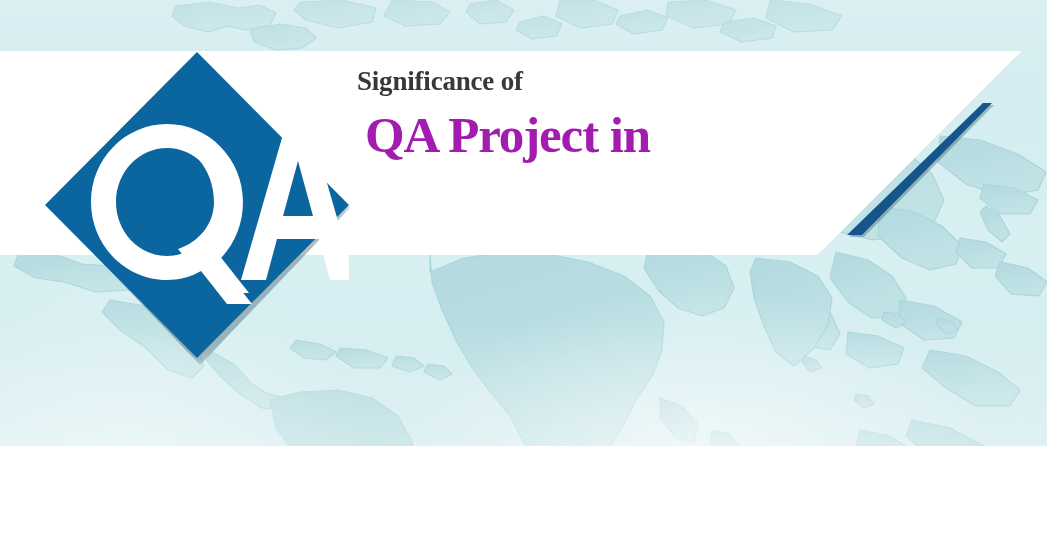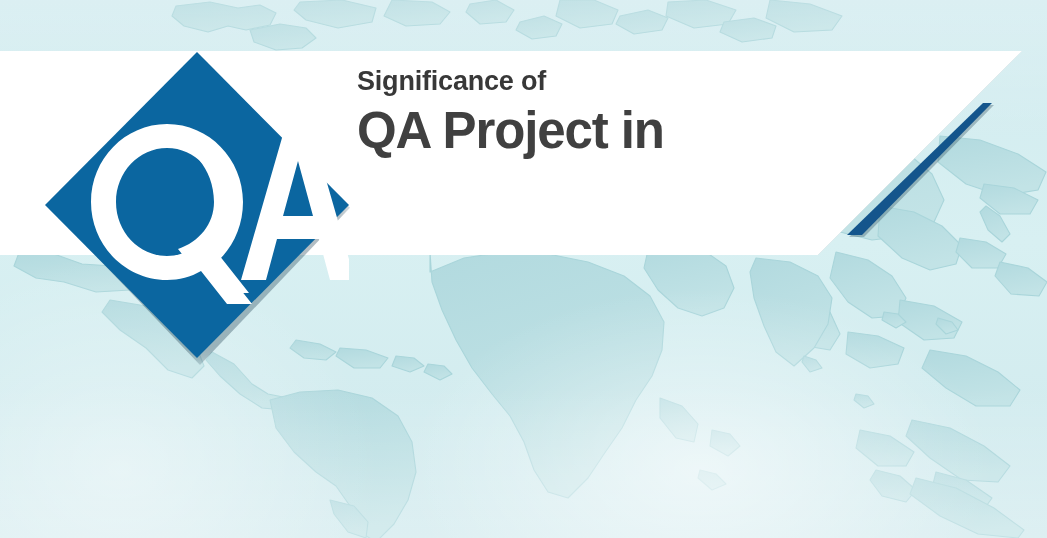--- a/index.html
+++ b/index.html
@@ -3,23 +3,23 @@
 <meta charset="utf-8">
 <style>
   html, body {
     margin: 0;
     padding: 0;
     background: #ffffff;
   }
   #stage {
     position: relative;
     width: 1047px;
-    height: 538px;
+    height: 446px;
     overflow: hidden;
-    font-family: Liberation Sans, sans-serif;
+    font-family: Liberation Serif, serif;
     background: #d4edf0;
   }
 
   
   #bg-map {
     position: absolute;
     inset: 0;
     width: 1047px;
     height: 538px;
     display: block;
@@ -122,24 +122,24 @@
     font-weight: bold;
     color: #383838;
     letter-spacing: -0.2px;
     line-height: 34px;
     margin: 0 0 3px 0;
     white-space: nowrap;
   }
   .headline-line {
     font-size: 51px;
     font-weight: bold;
-    color: #404040;
+    color: #a21caf;
     letter-spacing: -1.1px;
     line-height: 59px;
-    margin: 0;
+    margin: 8px;
     white-space: nowrap;
   }
 </style>
 </head>
 <body>
 
 <div id="stage">
 
   <svg id="bg-map" viewBox="0 0 1047 538" preserveAspectRatio="none" aria-hidden="true">
     <defs>

